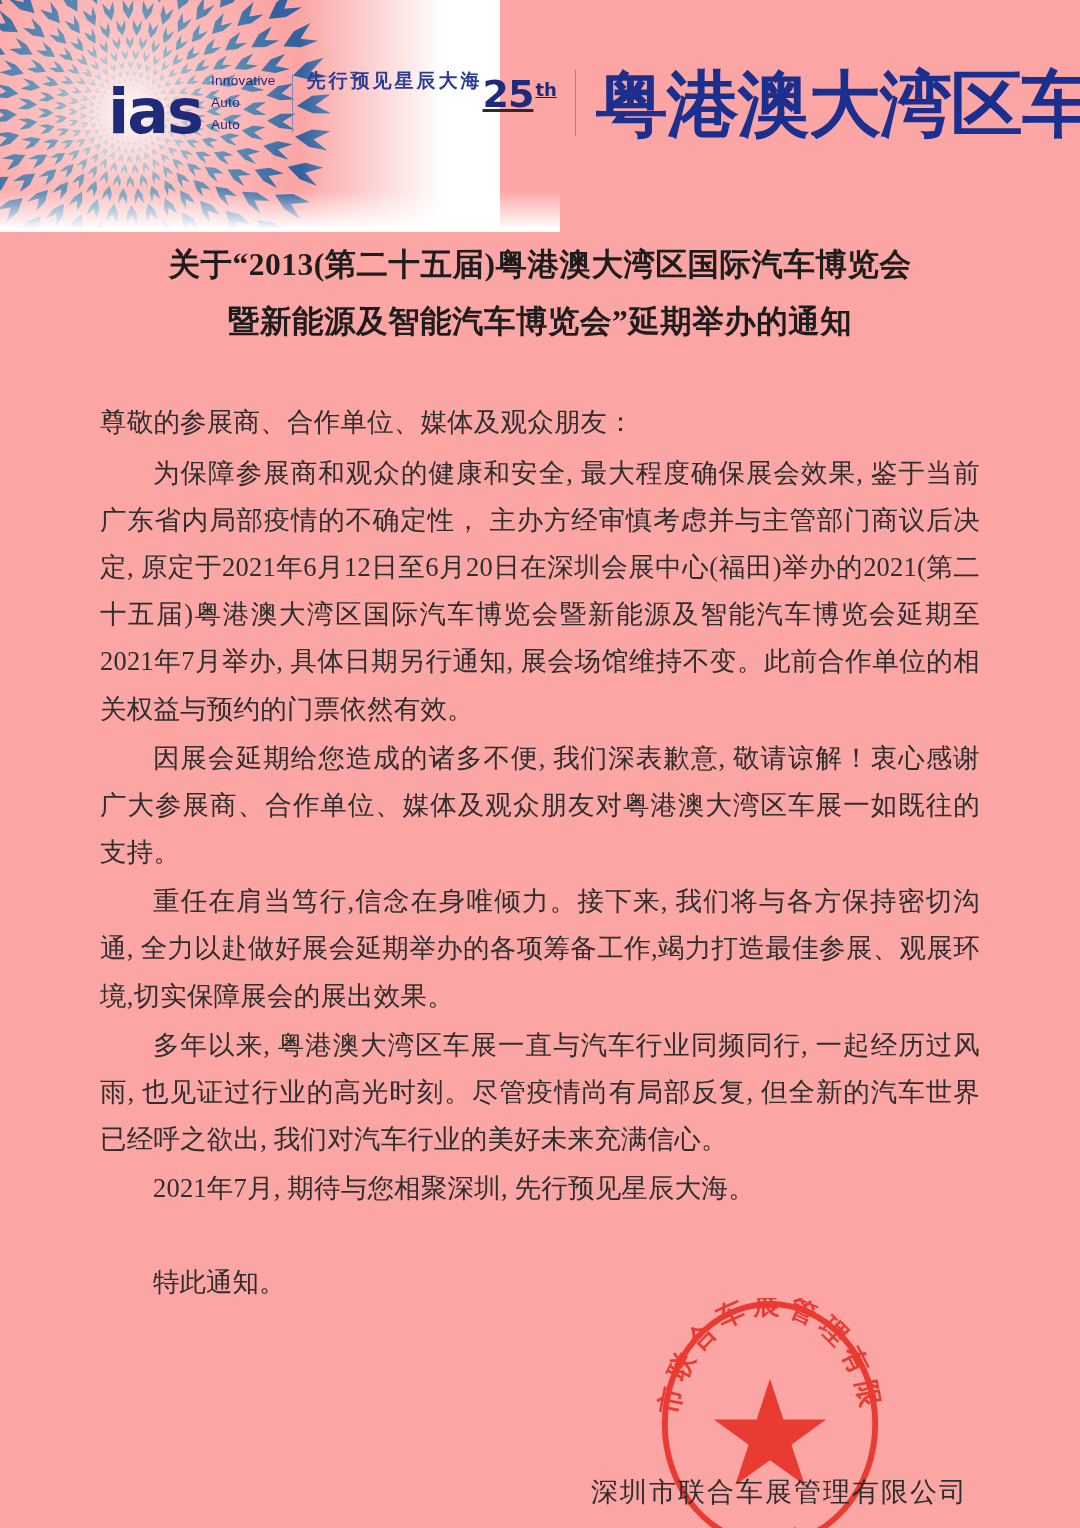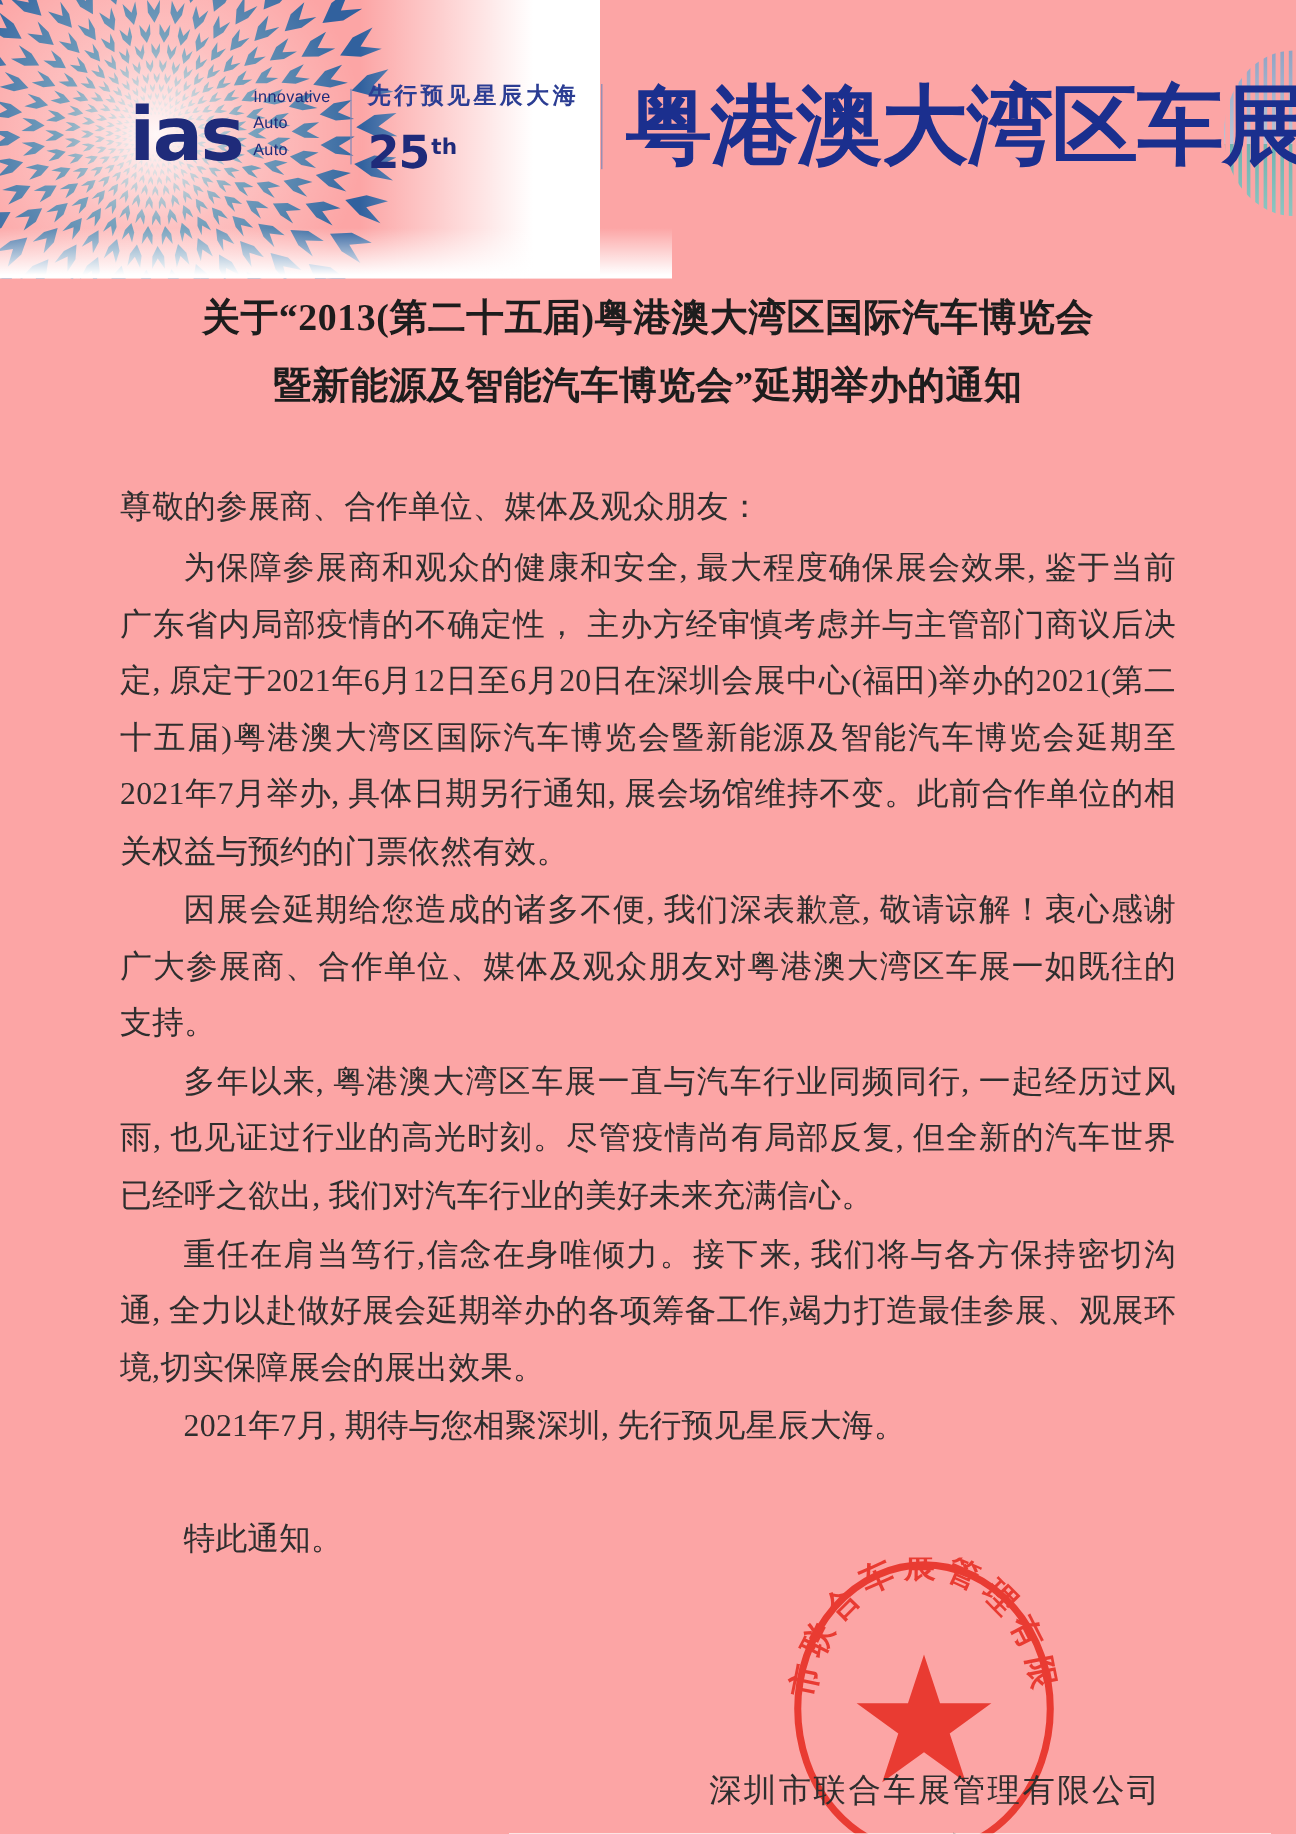--- a/index.html
+++ b/index.html
@@ -82,36 +82,37 @@
   }
   .divider-v {
     width: 1px;
     align-self: stretch;
     background: #7e8ab8;
     margin: 4px 14px 6px 16px;
   }
 
   .mid-block {
     display: flex;
-    flex-direction: column;
+    flex-direction: row;
     padding-top: 1px;
   }
   .cn-slogan {
     font-family: "Liberation Sans", "DejaVu Sans", sans-serif;
     font-size: 19px;
     font-weight: 600;
     letter-spacing: 3px;
     color: #2b3d93;
     white-space: nowrap;
     line-height: 1.1;
   }
   .edition-row {
     display: flex;
     align-items: flex-start;
-    margin-top: 19px;
+    margin-top: 7px;
+    text-decoration: underline;
   }
   .edition-num {
     font-family: "DejaVu Sans", "Liberation Sans", sans-serif;
     font-size: 38px;
     font-weight: 700;
     color: #1f2b7a;
     line-height: 0.85;
     letter-spacing: -1px;
   }
   .edition-th {
@@ -823,22 +824,22 @@
     <div class="doc-title">
       <div>关于“2013(第二十五届)粤港澳大湾区国际汽车博览会</div>
       <div>暨新能源及智能汽车博览会”延期举办的通知</div>
     </div>
 
     <div class="body-wrap">
       <p class="para salutation">尊敬的参展商、合作单位、媒体及观众朋友：</p>
 
       <p class="para indent">为保障参展商和观众的健康和安全, 最大程度确保展会效果, 鉴于当前广东省内局部疫情的不确定性， 主办方经审慎考虑并与主管部门商议后决定, 原定于2021年6月12日至6月20日在深圳会展中心(福田)举办的2021(第二十五届)粤港澳大湾区国际汽车博览会暨新能源及智能汽车博览会延期至2021年7月举办, 具体日期另行通知, 展会场馆维持不变。此前合作单位的相关权益与预约的门票依然有效。</p>
       <p class="para indent">因展会延期给您造成的诸多不便, 我们深表歉意, 敬请谅解！衷心感谢广大参展商、合作单位、媒体及观众朋友对粤港澳大湾区车展一如既往的支持。</p>
+      <p class="para indent">重任在肩当笃行,信念在身唯倾力。接下来, 我们将与各方保持密切沟通, 全力以赴做好展会延期举办的各项筹备工作,竭力打造最佳参展、观展环境,切实保障展会的展出效果。</p>
       <p class="para indent">多年以来, 粤港澳大湾区车展一直与汽车行业同频同行, 一起经历过风雨, 也见证过行业的高光时刻。尽管疫情尚有局部反复, 但全新的汽车世界已经呼之欲出, 我们对汽车行业的美好未来充满信心。</p>
-      <p class="para indent">重任在肩当笃行,信念在身唯倾力。接下来, 我们将与各方保持密切沟通, 全力以赴做好展会延期举办的各项筹备工作,竭力打造最佳参展、观展环境,切实保障展会的展出效果。</p>
       <p class="para indent">2021年7月, 期待与您相聚深圳, 先行预见星辰大海。</p>
 
       <div class="notice-line">特此通知。</div>
 
       <div class="sign-area">
 
         <svg class="seal" viewBox="0 0 240 256">
           <defs>
             <path id="sealArc" d="M 26 128 A 94 112 0 1 1 214 128" fill="none"></path>
             <path id="sealArcLow" d="M 214 128 A 94 112 0 0 1 26 128" fill="none"></path>

